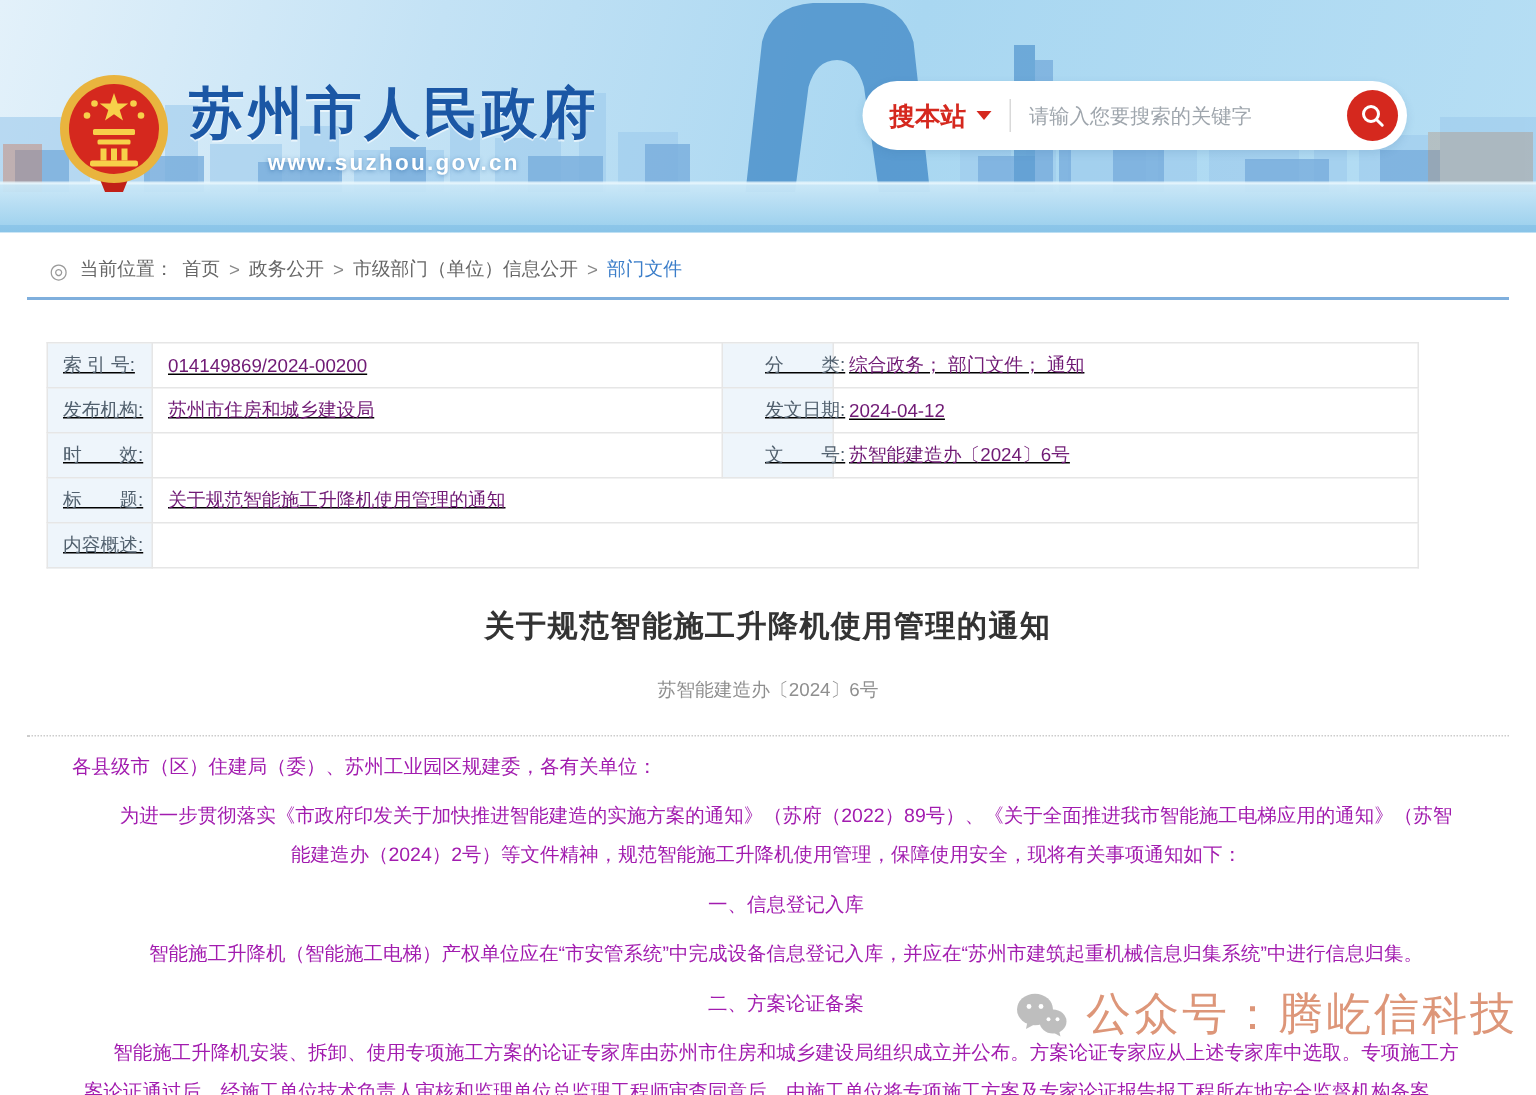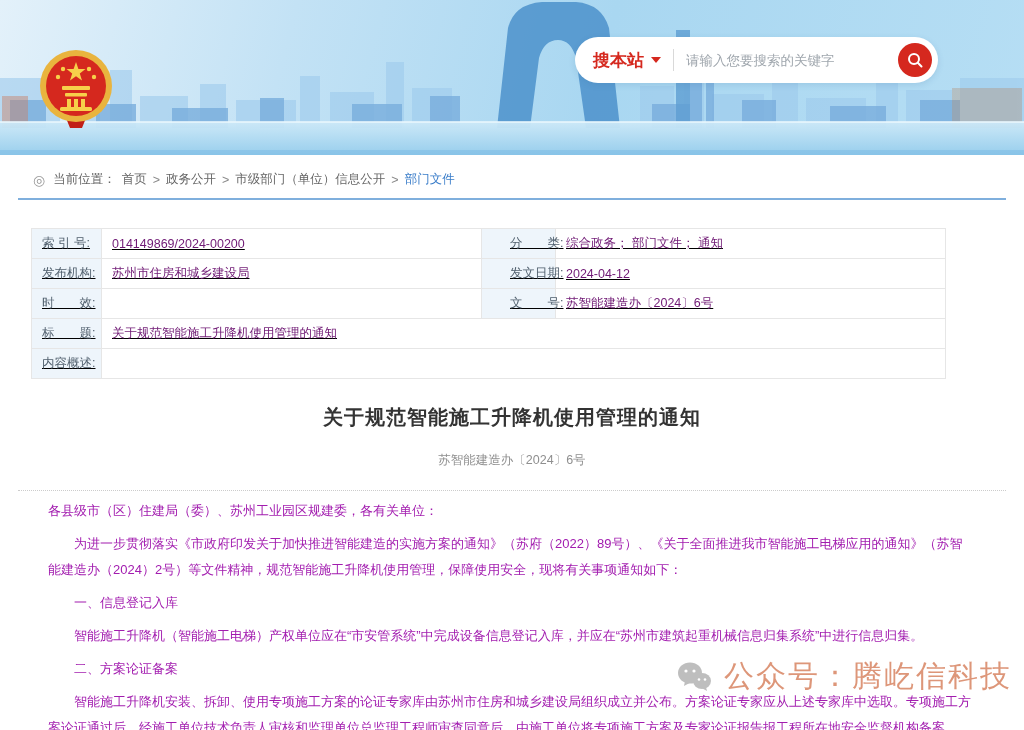--- a/index.html
+++ b/index.html
@@ -11,21 +11,21 @@
     background:linear-gradient(105deg,#e3f1fa 0%,#c3e2f5 28%,#a9d7f1 58%,#b6def4 100%);
     overflow:hidden; }
   .skyline { position:absolute; left:0; top:0; width:1024px; height:155px; }
   .logo-block { position:absolute; left:36px; top:48px; display:flex; align-items:flex-start; z-index:3; cursor:pointer; }
   .emblem { width:80px; height:82px; margin-right:10px; }
   .site-title { font-size:37px; font-weight:bold; color:#1b57a5; letter-spacing:2px;
     text-shadow:0 1px 0 rgba(255,255,255,.6); line-height:1.1; margin-top:8px; }
   .site-url { font-size:15px; font-weight:bold; color:#ffffff; letter-spacing:1.5px;
     text-align:center; margin-top:3px; text-shadow:0 1px 3px rgba(40,100,160,.55); }
 
-  .search-pill { position:absolute; left:575px; top:37px; width:363px; height:46px;
+  .search-pill { position:absolute; left:575px; top:54px; width:363px; height:46px;
     background:#fff; border-radius:24px; display:flex; align-items:center;
     padding:0 6px 0 18px; z-index:3; box-shadow:0 2px 6px rgba(50,100,150,.15); }
   .search-scope { display:flex; align-items:center; background:none; border:none;
     color:#d5281e; font-size:17px; font-weight:bold; cursor:pointer; white-space:nowrap;
     font-family:inherit; }
   .caret-down { width:0; height:0; border-left:5px solid transparent; border-right:5px solid transparent;
     border-top:6px solid #d5281e; margin-left:7px; }
   .search-divider { width:1px; height:22px; background:#d9d9d9; margin:0 12px; }
   .search-input { flex:1; border:none; outline:none; font-size:13.5px; color:#333;
     background:transparent; font-family:inherit; min-width:0; }
@@ -51,21 +51,21 @@
   .meta-table td.lbl2 { width:74px;padding-left:28px; }
   .meta-table td.val { color:#701a75; }
   .meta-table td.v1 { width:380px; }
 
   
   .doc-title { margin-top:25px; text-align:center; font-size:20px; font-weight:bold; color:#333; letter-spacing:1px; }
   .doc-number { margin-top:21px; text-align:center; font-size:12.5px; color:#8f8f8f; }
   .dotted-rule { margin:21px 18px 0 18px; border-bottom:1px dotted #ccc; }
   .doc-body { margin-top:7px; padding:0 50px 0 48px; }
   .doc-body p { font-size:13px; line-height:26px; color:#a21caf; margin:7px 0; }
-  .doc-body p.indent { text-indent:2em; }
+  .doc-body p.indent { text-indent:2em;text-align:center; }
 
   
   .watermark { position:absolute; left:676px; top:656px; display:flex; align-items:center;
     opacity:.55; pointer-events:none; z-index:5; }
   .wm-icon { width:36px; height:36px; margin-right:12px; flex:0 0 auto; }
   .wm-text { font-size:30px; color:#c2410c; letter-spacing:2px; white-space:nowrap; }
 </style>
 </head>
 <body>
 
@@ -135,20 +135,24 @@
         <circle cx="53" cy="21" r="2.2" fill="#f7d04a"></circle>
       <circle cx="22" cy="29" r="2.2" fill="#f7d04a"></circle>
         <circle cx="58" cy="29" r="2.2" fill="#f7d04a"></circle>
       <rect x="26" y="38" width="28" height="4" rx="1" fill="#f7d04a"></rect>
       <rect x="29" y="45" width="22" height="3.4" rx="1" fill="#f7d04a"></rect>
       <rect x="31" y="51" width="4" height="8" fill="#f7d04a"></rect>
         <rect x="38" y="51" width="4" height="8" fill="#f7d04a"></rect>
         <rect x="45" y="51" width="4" height="8" fill="#f7d04a"></rect>
       <rect x="24" y="59" width="32" height="4" rx="1.5" fill="#f7d04a"></rect>
     </svg>
+    <div>
+      <div class="site-title">苏州市人民政府</div>
+      <div class="site-url">www.suzhou.gov.cn</div>
+    </div>
   </div>
 
   <div class="search-pill">
     <button class="search-scope">
       <span>搜本站</span>
       <span class="caret-down"></span>
     </button>
     <span class="search-divider"></span>
     <input class="search-input" type="text" placeholder="请输入您要搜索的关键字" style="">
     <button class="search-btn">

